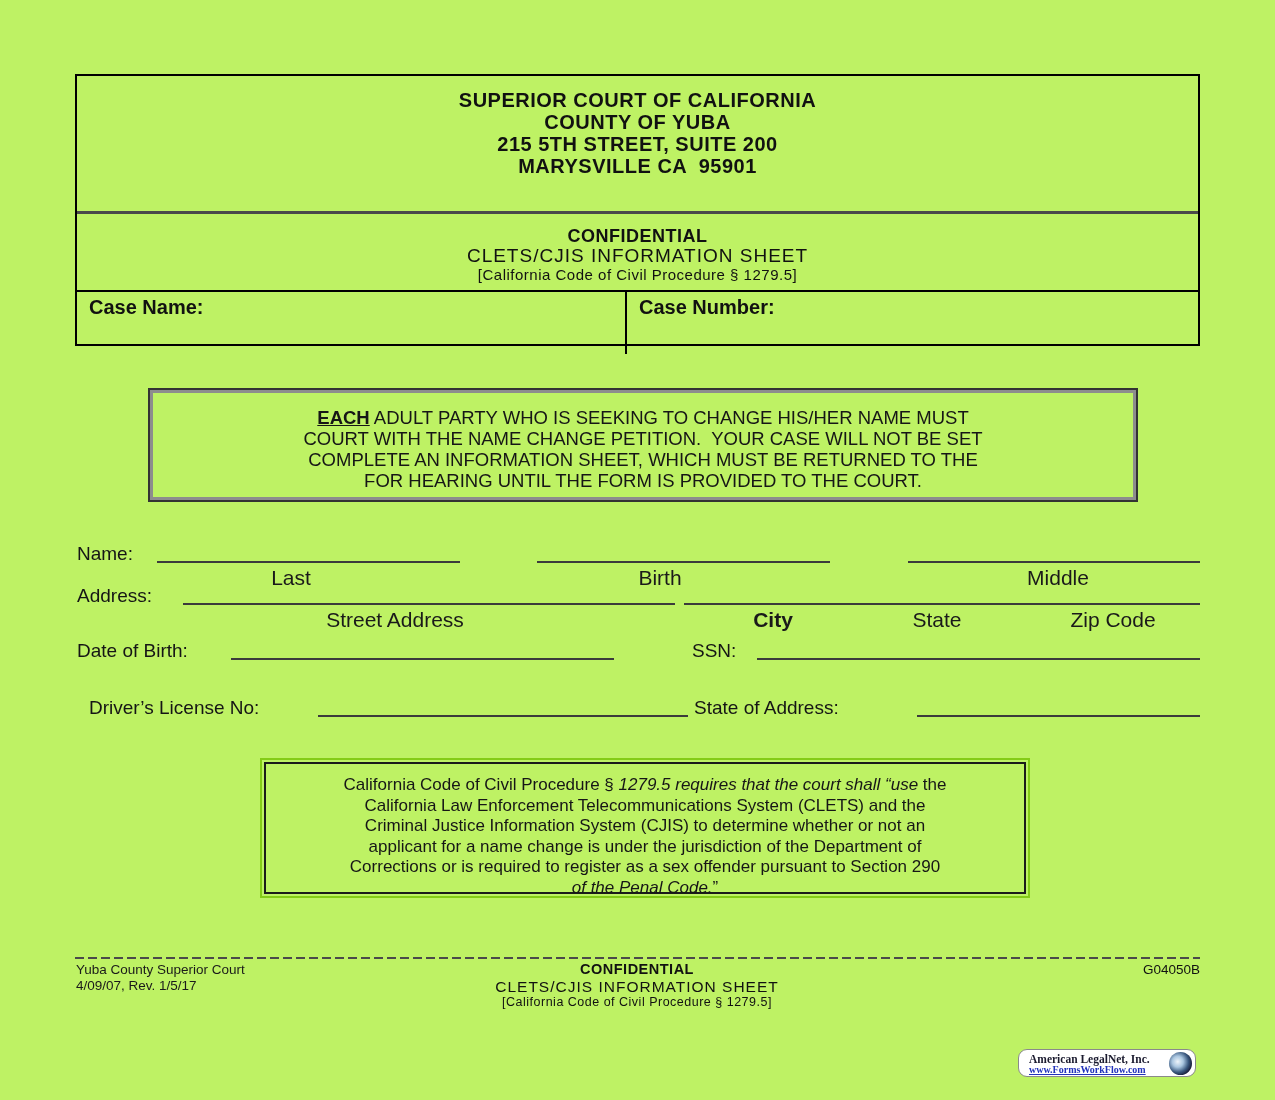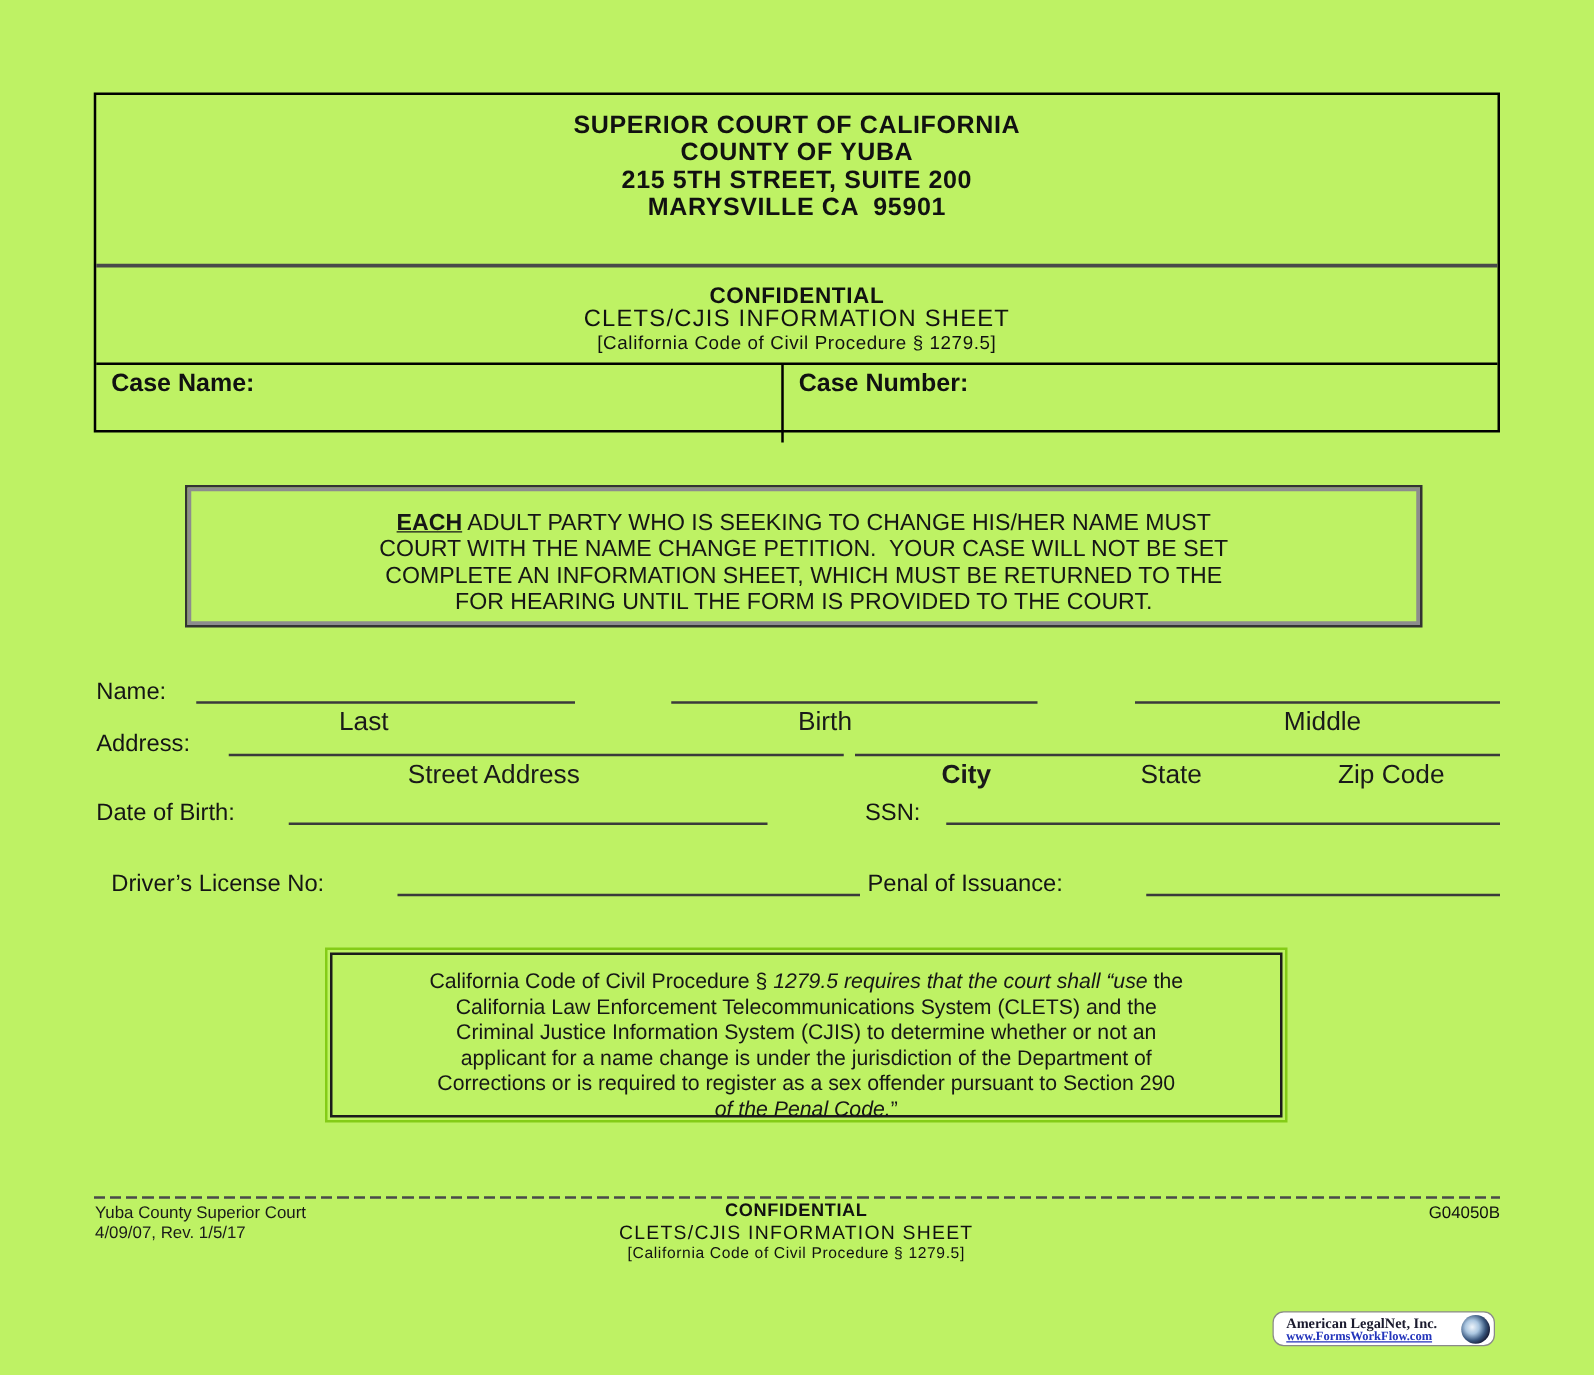--- a/index.html
+++ b/index.html
@@ -112,21 +112,21 @@
   <div class="abs sublabel" style="left:937px;top:608px;">State</div>
   <div class="abs sublabel" style="left:1113px;top:608px;">Zip Code</div>
 
   <div class="abs flabel" style="left:77px;top:640px;">Date of Birth:</div>
   <div class="abs fline" style="left:231px;top:658px;width:383px;"></div>
   <div class="abs flabel" style="left:692px;top:640px;">SSN:</div>
   <div class="abs fline" style="left:757px;top:658px;width:443px;"></div>
 
   <div class="abs flabel" style="left:89px;top:697px;">Driver’s License No:</div>
   <div class="abs fline" style="left:318px;top:715px;width:370px;"></div>
-  <div class="abs flabel" style="left:694px;top:697px;">Penal of Issuance:</div>
+  <div class="abs flabel" style="left:694px;top:697px;">State of Address:</div>
   <div class="abs fline" style="left:917px;top:715px;width:283px;"></div>
 
   <div class="abs ccp-outer">
     <div class="ccp-inner">
       <div class="pre"><span>California Code of Civil Procedure § </span><span class="ital">1279.5 requires that the court shall “use</span><span> the</span></div>
       <div class="pre">California Law Enforcement Telecommunications System (CLETS) and the</div>
       <div class="pre">Criminal Justice Information System (CJIS) to determine whether or not an</div>
       <div class="pre">applicant for a name change is under the jurisdiction of the Department of</div>
       <div class="pre">Corrections or is required to register as a sex offender pursuant to Section 290</div>
       <div class="pre"><span class="ital">of the Penal Code.</span><span>”</span></div>

